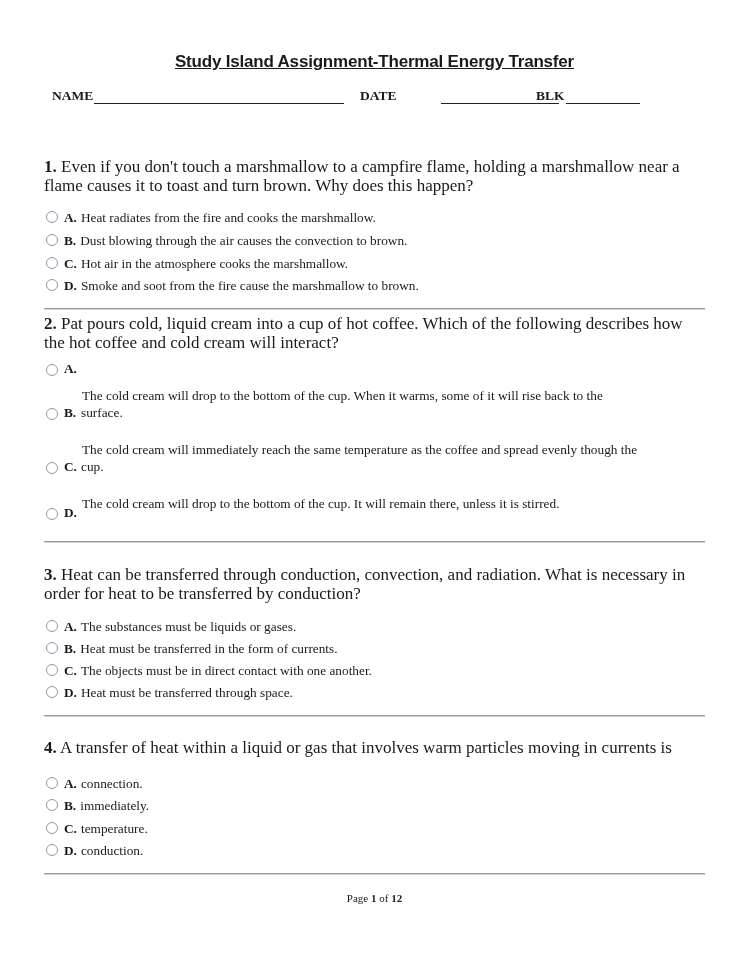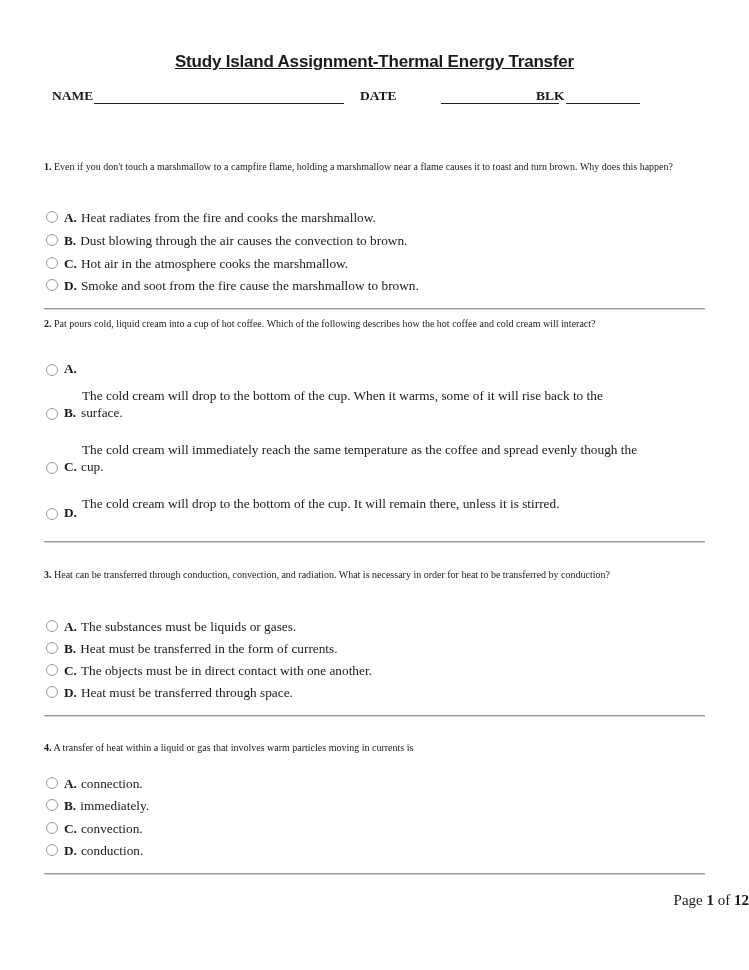--- a/index.html
+++ b/index.html
@@ -13,35 +13,35 @@
     font-family: "Liberation Sans", "DejaVu Sans", sans-serif;
     font-weight: bold; font-size: 17px; text-decoration: underline;
     letter-spacing: -0.2px;
   }
   .header-row {
     position: absolute; top: 88px; left: 44px; width: 660px;
     font-weight: bold; font-size: 13.5px; white-space: nowrap;
   }
   .header-row .field { position: absolute; top: 0; display: flex; align-items: flex-end; }
   .header-row .blank { display: inline-block; border-bottom: 1px solid #222; height: 13px; margin-left: 1px; }
-  .q { position: absolute; left: 44px; width: 660px; font-size: 10px; line-height: 19px; }
+  .q { position: absolute; left: 44px; width: 660px; font-size: 17px; line-height: 19px; }
   .q .num { font-weight: bold; }
   .opt { position: absolute; left: 46px; font-size: 13.3px; line-height: 17px; display: flex; align-items: flex-start; }
   .radio {
     width: 10px; height: 10px; border: 1.5px solid #8a9bab; border-radius: 50%;
     display: inline-block; margin-right: 6px; margin-top: 2px; flex: 0 0 auto; background: #fff;
   }
   .opt .letter { font-weight: bold; margin-right: 4px; }
   .opt-split { position: absolute; left: 46px; width: 660px; font-size: 13.3px; line-height: 17px; }
   .opt-split .text { position: absolute; left: 36px; top: 0; width: 624px; }
   .opt-split .marker { position: absolute; left: 0; display: flex; align-items: center; }
   .opt-split .marker .letter { font-weight: bold; }
   .opt-split .text2 { position: absolute; left: 36px; }
   .sep { position: absolute; left: 44px; width: 661px; height: 1px; background: #9a9a9a; border-bottom: 1px solid #d4d4d4; }
-  .footer { position: absolute; top: 892px; left: 0; width: 749px; text-align: right; font-size: 15px; }
+  .footer { position: absolute; top: 892px; left: 0; width: 749px; text-align: center; font-size: 11px; }
   .footer b { font-weight: bold; }
 </style>
 </head>
 <body>
 
 <div class="title">Study Island Assignment-Thermal Energy Transfer</div>
 
 <div class="header-row">
   <div class="field" style="left:8px;">
     <span>NAME</span>
@@ -161,21 +161,21 @@
   <span>connection.</span>
 </div>
 <div class="opt" style="top:797px;">
   <span class="radio"></span>
   <span class="letter">B.</span>
   <span>immediately.</span>
 </div>
 <div class="opt" style="top:820px;">
   <span class="radio"></span>
   <span class="letter">C.</span>
-  <span>convection.</span>
+  <span>temperature.</span>
 </div>
 <div class="opt" style="top:842px;">
   <span class="radio"></span>
   <span class="letter">D.</span>
   <span>conduction.</span>
 </div>
 
 <div class="sep" style="top:873px;"></div>
 
 <div class="footer">

